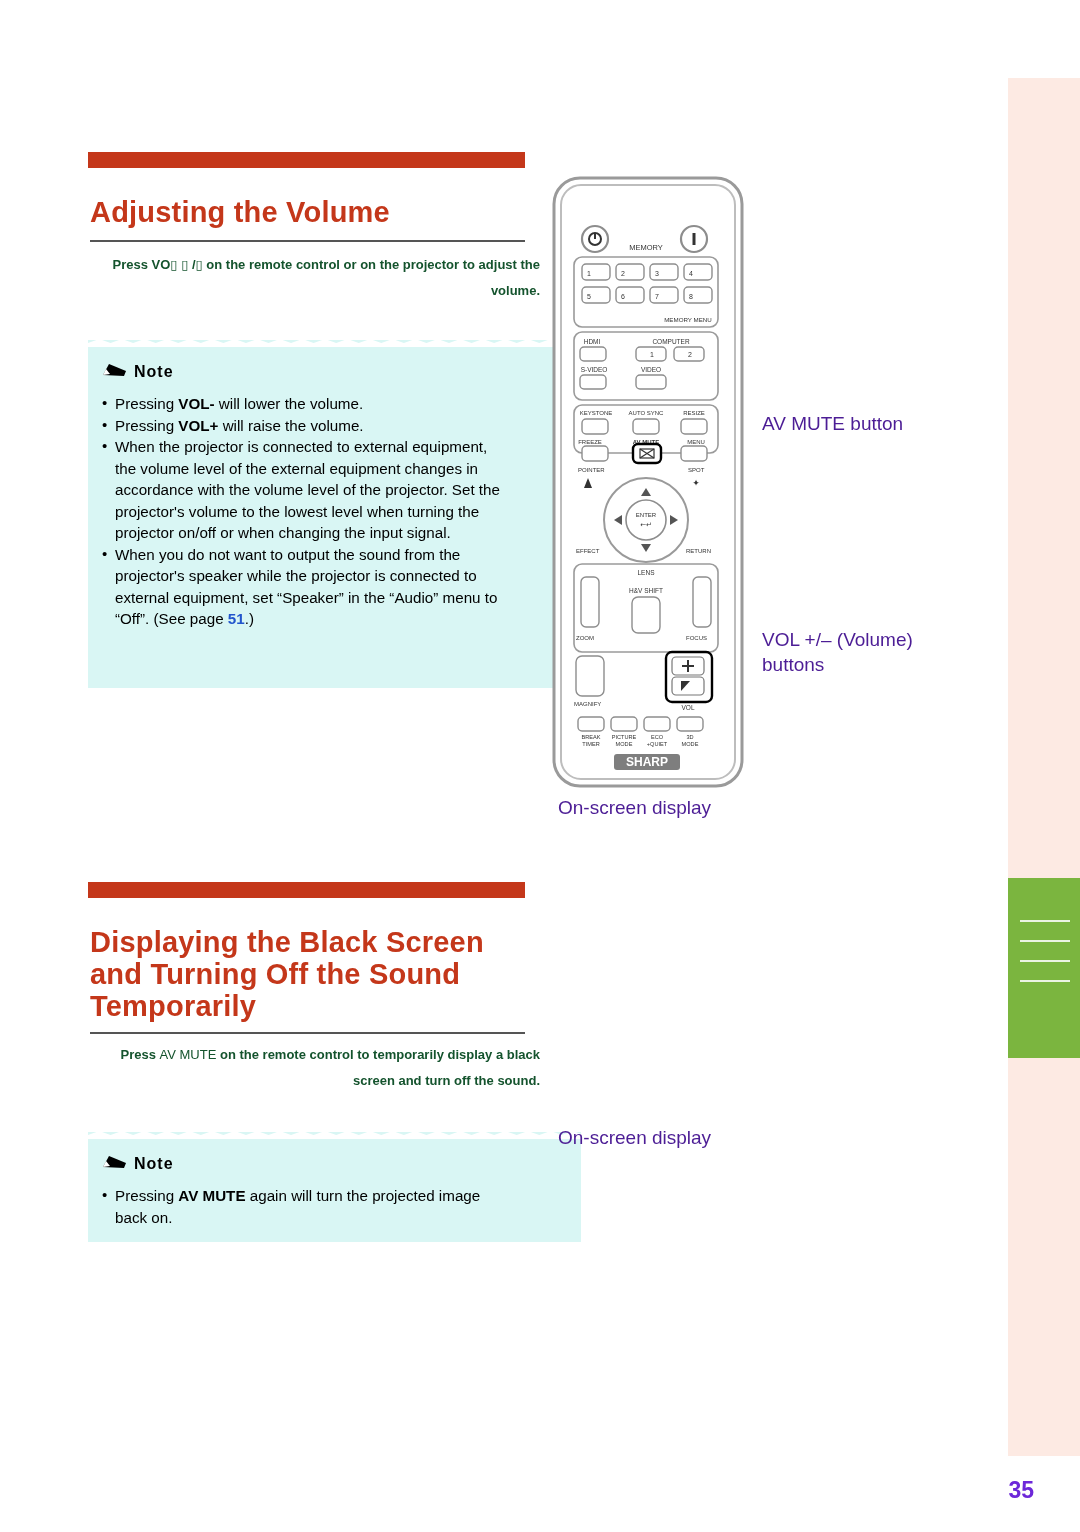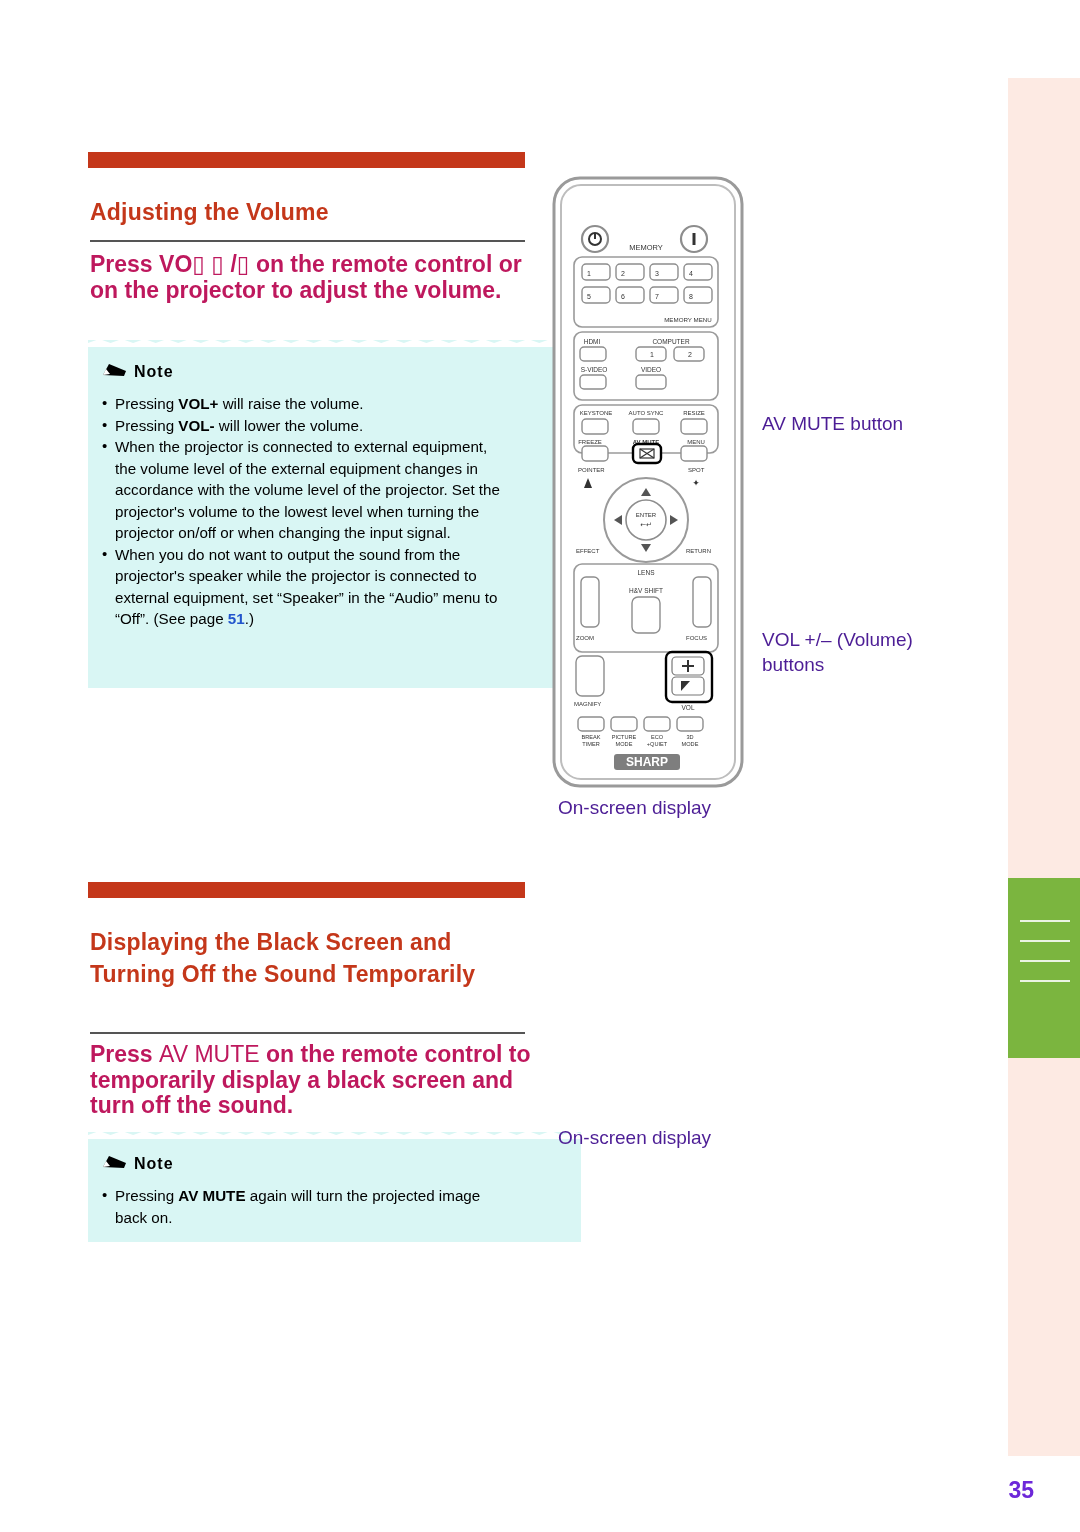--- a/index.html
+++ b/index.html
@@ -51,44 +51,45 @@
     background: #c4371a;
     height: 16px;
   }
   #bar1 { left: 88px; top: 152px; width: 437px; }
   #bar2 { left: 88px; top: 882px; width: 437px; }
 
   .section-title {
     position: absolute;
     color: #c4371a;
     font-weight: bold;
-    font-size: 23px;
+    font-size: 29px;
     line-height: 32px;
     letter-spacing: 0.2px;
   }
   #title1 { left: 90px; top: 196px; width: 440px; }
   #title2 { left: 90px; top: 926px; width: 450px; }
 
   .rule {
     position: absolute;
     height: 2px;
     background: #555;
     left: 90px;
     width: 435px;
   }
   #rule1 { top: 240px; }
   #rule2 { top: 1032px; }
 
   .instruction {
     position: absolute;
     font-weight: bold;
-    font-size: 23px;
+    font-size: 13px;
     line-height: 25.5px;
-    color: #be185d;
+    color: #14532d;
     width: 450px;
+    text-align: right;
   }
   #instr1 { left: 90px; top: 252px; }
   #instr2 { left: 90px; top: 1042px; }
   .sym { font-family: "DejaVu Sans", sans-serif; }
 
   
   .note-box {
     position: absolute;
     background: #d9f6f4;
     left: 88px;
@@ -192,22 +193,22 @@
 <div class="note-box" id="note1">
   <svg class="note-top-zig" viewBox="0 0 437 8" preserveAspectRatio="none">
     <path d="M0,8 L0,4 L10,0 L20,4 L30,0 L40,4 L50,0 L60,4 L70,0 L80,4 L90,0 L100,4 L110,0 L120,4 L130,0 L140,4 L150,0 L160,4 L170,0 L180,4 L190,0 L200,4 L210,0 L220,4 L230,0 L240,4 L250,0 L260,4 L270,0 L280,4 L290,0 L300,4 L310,0 L320,4 L330,0 L340,4 L350,0 L360,4 L370,0 L380,4 L390,0 L400,4 L410,0 L420,4 L430,0 L437,3 L437,8 Z" fill="#ffffff"></path>
   </svg>
   <svg class="note-pencil" style="left:14px; top:22px;" viewBox="0 0 26 15">
     <path d="M1,13 L7,2 L24,9 L22,14 Z" fill="#000"></path>
     <path d="M1,13 L4,7 L8,12 Z" fill="#fff"></path>
   </svg>
   <div class="note-label" style="left:46px; top:23px;">Note</div>
   <div class="note-body" style="left:12px; top:53px;">
+      <div class="bullet-row"><span>Pressing </span><span class="b">VOL-</span><span> will lower the volume.</span></div>
       <div class="bullet-row"><span>Pressing </span><span class="b">VOL+</span><span> will raise the volume.</span></div>
-      <div class="bullet-row"><span>Pressing </span><span class="b">VOL-</span><span> will lower the volume.</span></div>
       <div class="bullet-row"><span>When the projector is connected to external equipment, the volume level of the external equipment changes in accordance with the volume level of the projector. Set the projector's volume to the lowest level when turning the projector on/off or when changing the input signal.</span></div>
       <div class="bullet-row"><span>When you do not want to output the sound from the projector's speaker while the projector is connected to external equipment, set “Speaker” in the “Audio” menu to “Off”. (See page </span><span class="pagenum-blue">51</span><span>.)</span></div>
     </div>
 </div>
 
 <div class="orange-bar" id="bar2"></div>
 <div class="section-title" id="title2">Displaying the Black Screen and Turning Off the Sound Temporarily</div>
 <div class="rule" id="rule2"></div>
 
 <div class="instruction" id="instr2">

